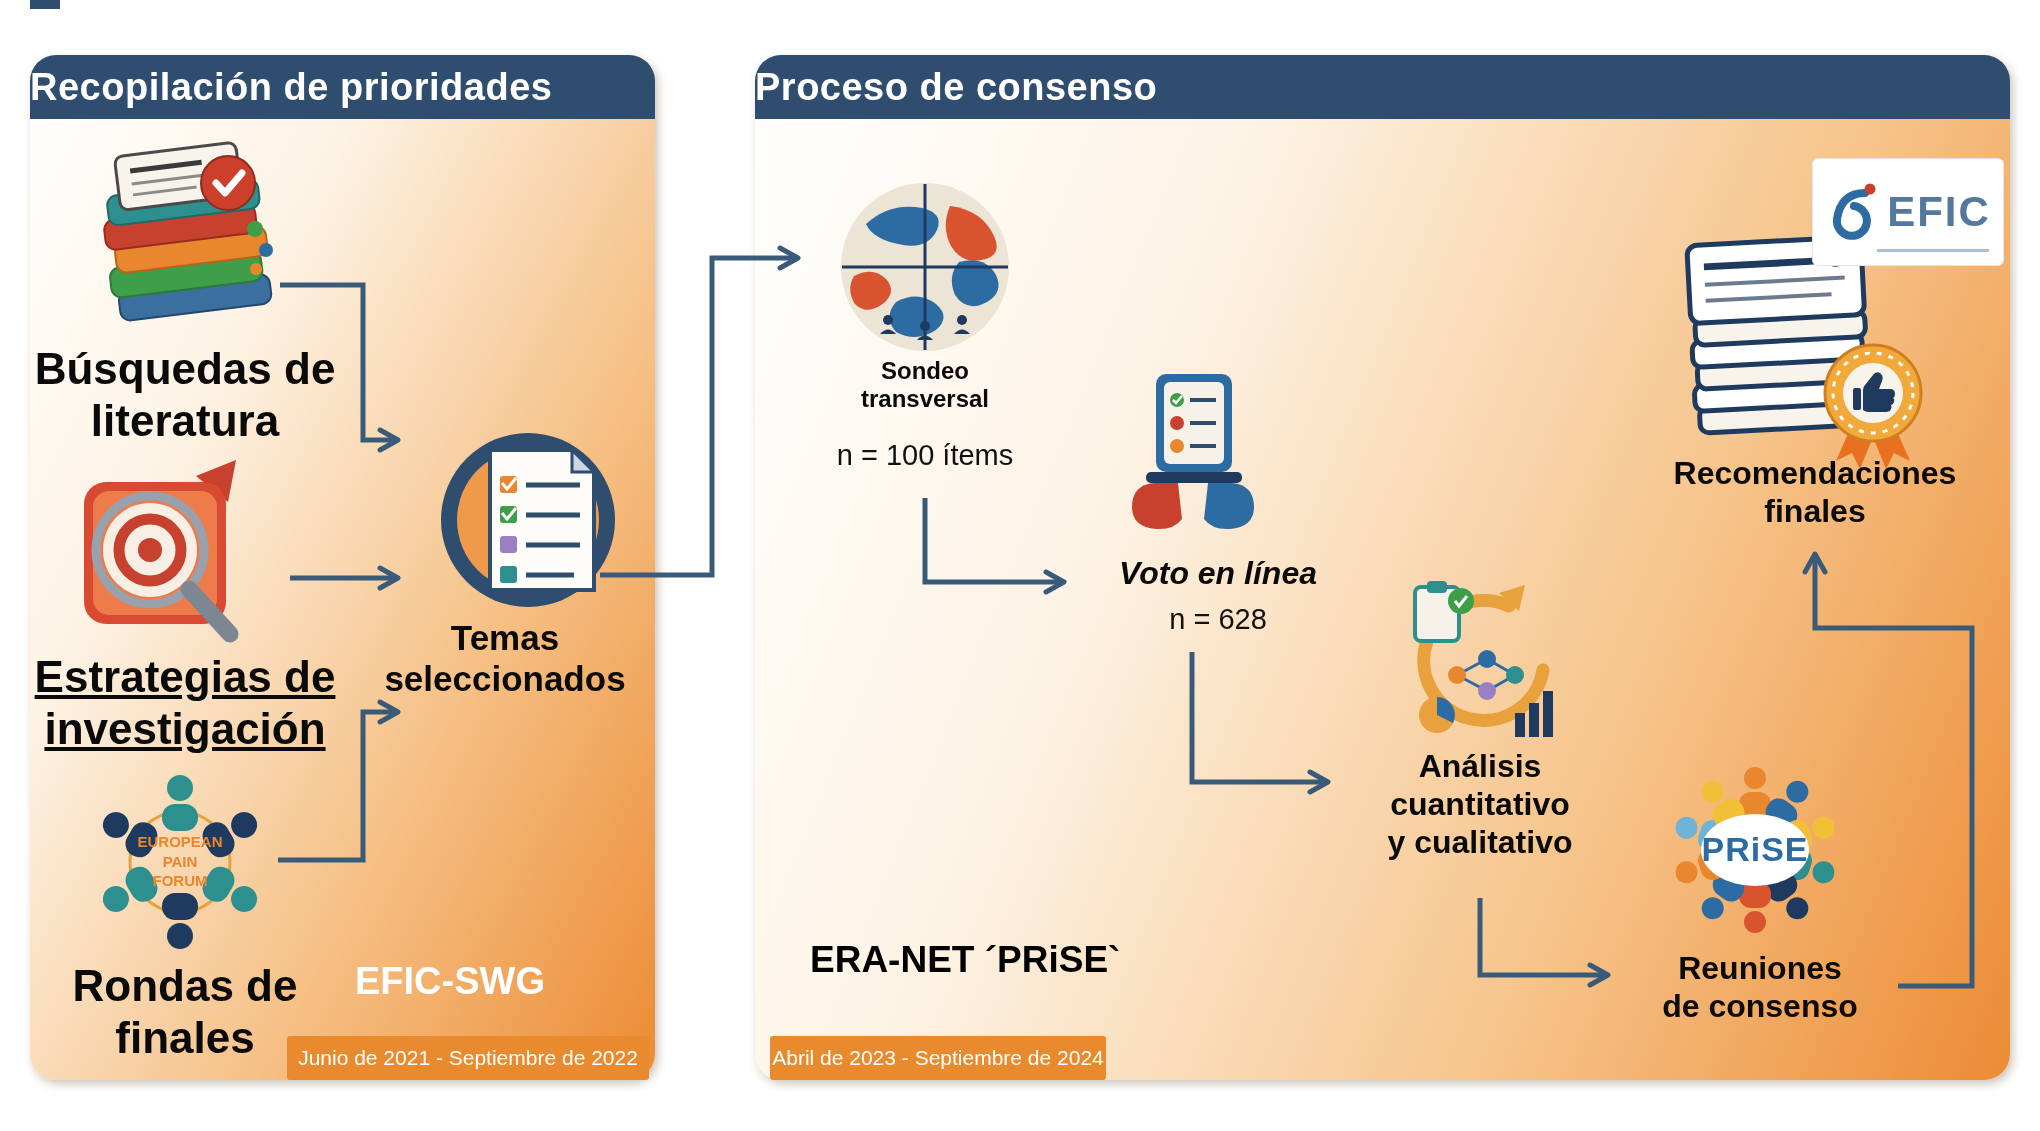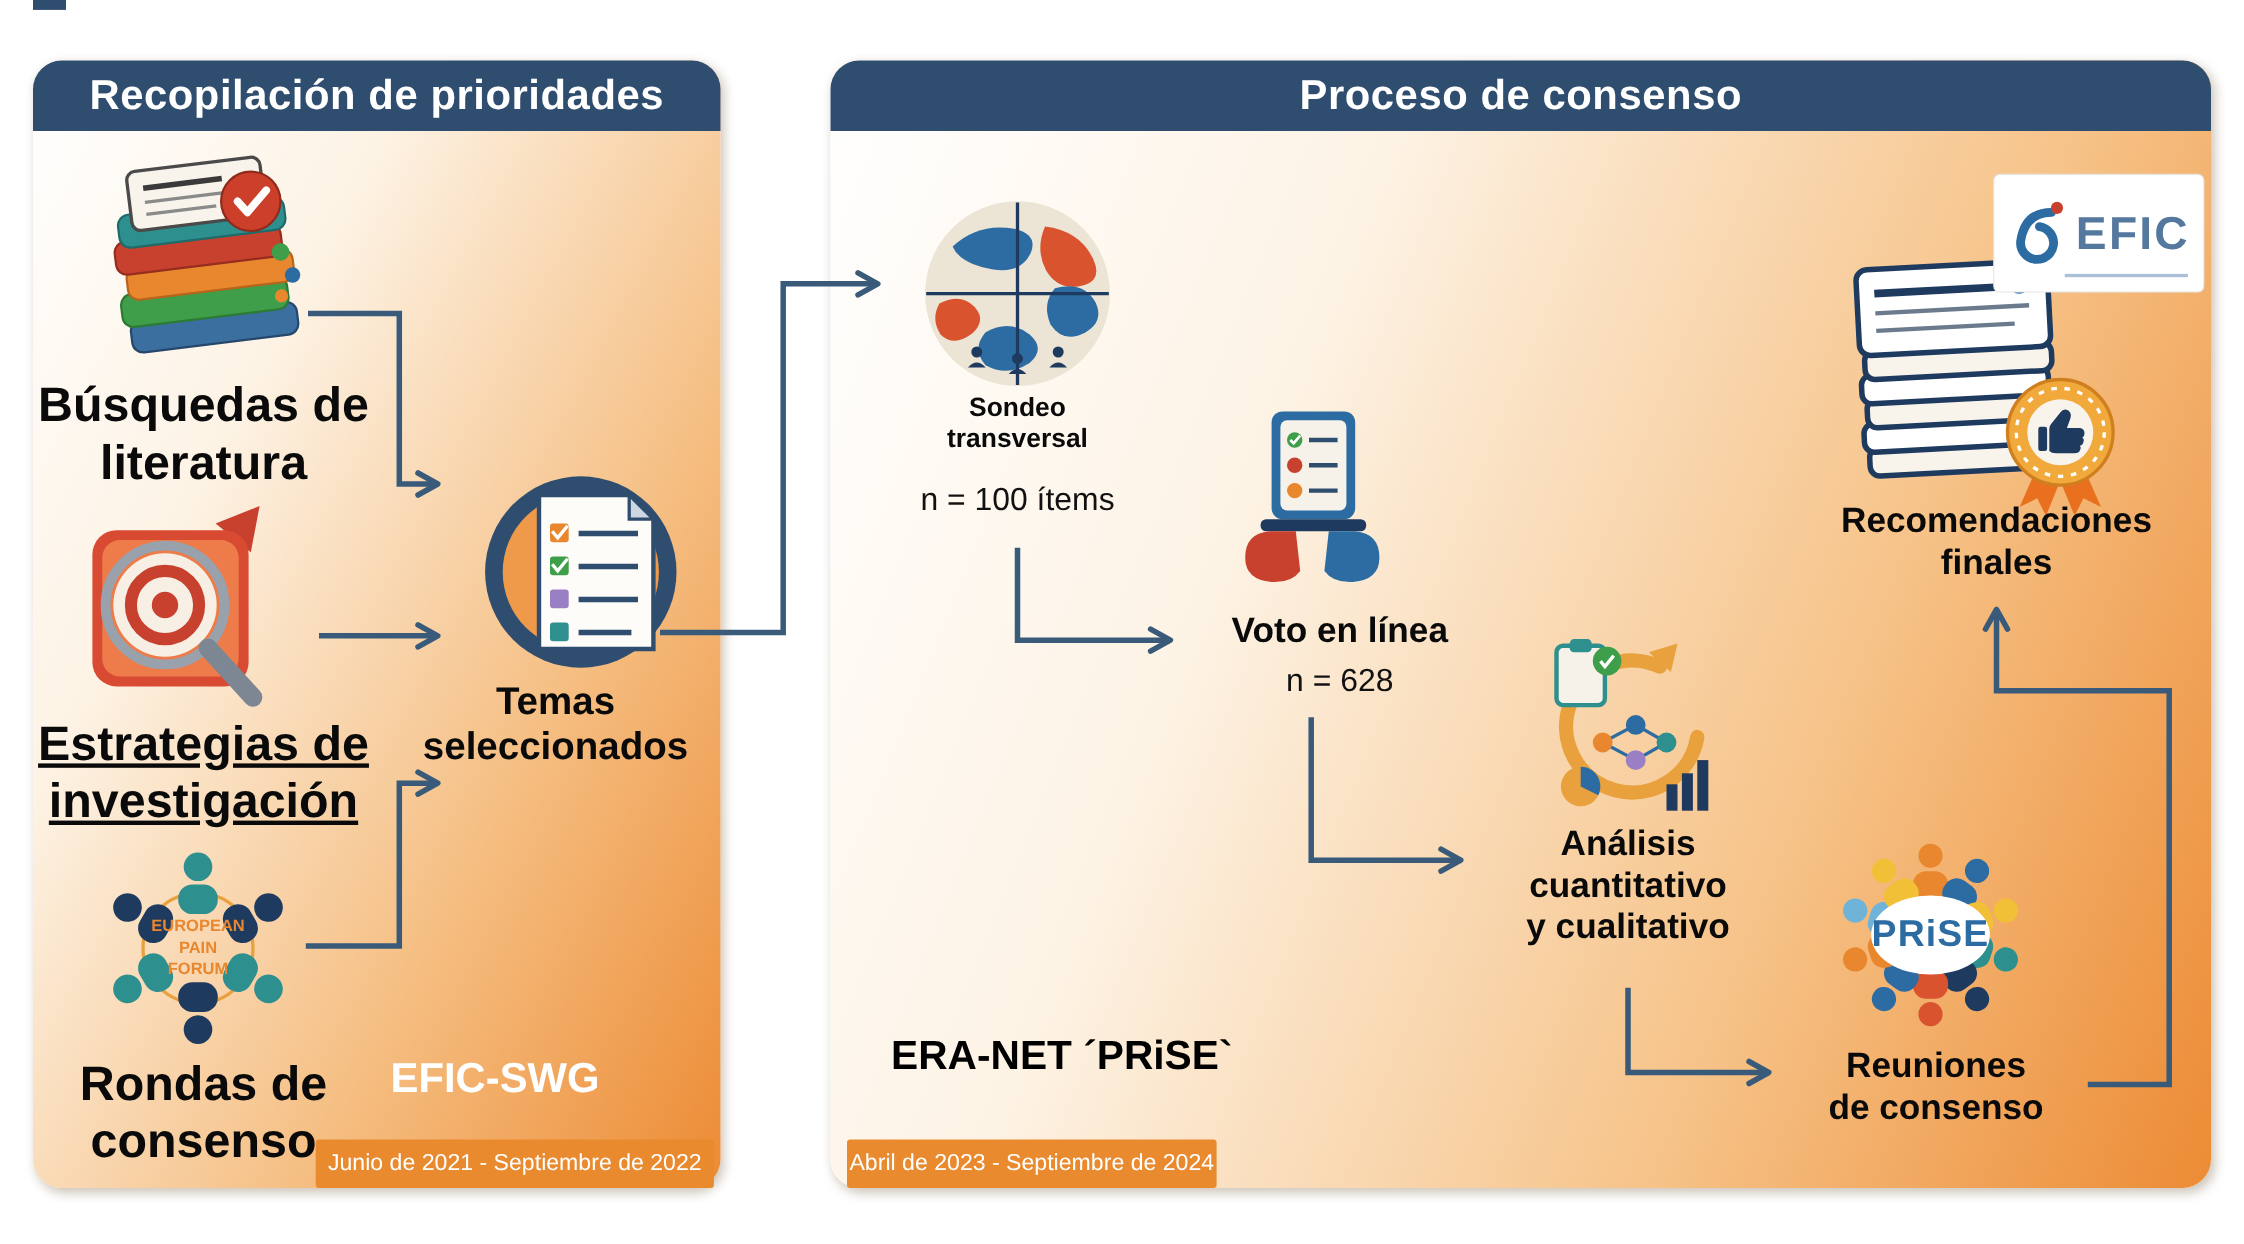--- a/index.html
+++ b/index.html
@@ -4,21 +4,21 @@
 <style>
   html,body{margin:0;padding:0;background:#ffffff;}
   body{font-family:"Liberation Sans",sans-serif;}
   .stage{position:relative;width:2040px;height:1131px;background:#ffffff;overflow:hidden;}
   .panel{position:absolute;border-radius:26px;box-shadow:3px 4px 10px rgba(90,60,20,.30);}
   .panel-left{left:30px;top:55px;width:625px;height:1025px;
     background:linear-gradient(118deg,#ffffff 0%,#fdf3e5 30%,#f5bd80 68%,#ec8b34 100%);}
   .panel-right{left:755px;top:55px;width:1255px;height:1025px;
     background:linear-gradient(112deg,#ffffff 0%,#fdf3e5 32%,#f6c287 70%,#ec8b34 100%);}
   .panel-header{position:absolute;left:0;right:0;top:0;height:64px;background:#2f4d6e;
-    border-radius:26px 26px 0 0;display:flex;align-items:center;justify-content:center;
+    border-radius:26px 26px 0 0;display:flex;align-items:center;
     color:#ffffff;font-size:38px;font-weight:bold;letter-spacing:.5px;}
   .icon{position:absolute;}
   .lbl{position:absolute;font-weight:bold;color:#0a0a0a;text-align:center;
     white-space:pre-line;line-height:1.18;font-size:44px;}
   .sub{position:absolute;color:#111111;text-align:center;font-size:29px;}
   .overlay{position:absolute;text-align:center;font-weight:bold;white-space:pre-line;}
   .badge{position:absolute;background:#e98a2e;color:#ffffff;font-size:21px;
     display:flex;align-items:center;justify-content:center;border-radius:3px;}
   .group{position:absolute;font-weight:bold;}
   .arrows{position:absolute;left:0;top:0;width:2040px;height:1131px;pointer-events:none;z-index:6;}
@@ -105,21 +105,21 @@
         <g transform="rotate(300 95 104)">
             <circle cx="95" cy="30" r="13" fill="#1f3a5f"></circle>
             <rect x="77" y="46" width="36" height="27" rx="13" fill="#1f3a5f"></rect>
           </g>
       </svg>
     </div>
     <div class="overlay" style="left:55px;top:777px;width:190px;font-size:15px;line-height:1.3;color:#e8872e;">EUROPEAN
 PAIN
 FORUM</div>
     <div class="lbl" style="left:0;top:905px;width:310px;">Rondas de
-consenso</div>
+finales</div>
 
     <div class="icon" style="left:410px;top:375px;width:185px;height:180px;">
       <svg width="185" height="180" viewBox="0 0 185 180">
         <circle cx="88" cy="90" r="87" fill="#2f4d6e"></circle>
         <circle cx="88" cy="90" r="71" fill="#ef9a4a"></circle>
         <path d="M50,20 h82 l22,22 v118 h-104 z" fill="#fdfcf8" stroke="#2f4d6e" stroke-width="4"></path>
         <path d="M132,20 l22,22 h-22 z" fill="#cdd7e2" stroke="#2f4d6e" stroke-width="3"></path>
         <rect x="60" y="46" width="17" height="17" rx="3" fill="#e8872e"></rect>
           <line x1="86" y1="55" x2="140" y2="55" stroke="#2f4d6e" stroke-width="5"></line>
         <rect x="60" y="76" width="17" height="17" rx="3" fill="#3f9e49"></rect>
@@ -178,21 +178,21 @@
         <line x1="70" y1="30" x2="96" y2="30" stroke="#2f4d6e" stroke-width="4"></line>
         <circle cx="57" cy="53" r="7" fill="#c8402e"></circle>
         <line x1="70" y1="53" x2="96" y2="53" stroke="#2f4d6e" stroke-width="4"></line>
         <circle cx="57" cy="76" r="7" fill="#e8872e"></circle>
         <line x1="70" y1="76" x2="96" y2="76" stroke="#2f4d6e" stroke-width="4"></line>
         <rect x="26" y="102" width="96" height="11" rx="5" fill="#1f3a5f"></rect>
         <path d="M34,113 q-22,2 -22,24 q0,20 24,22 q18,1 26,-10 l-4,-36z" fill="#c8402e"></path>
         <path d="M112,113 q22,2 22,24 q0,20 -24,22 q-18,1 -26,-10 l4,-36z" fill="#2d6ca3"></path>
       </svg>
     </div>
-    <div class="lbl" style="left:333px;top:500px;width:260px;font-size:32px;">Voto en línea</div>
+    <div class="lbl" style="left:333px;top:500px;width:260px;font-size:32px;font-style:italic;">Voto en línea</div>
     <div class="sub" style="left:333px;top:548px;width:260px;">n = 628</div>
 
     <div class="icon" style="left:640px;top:520px;width:180px;height:175px;">
       <svg width="180" height="175" viewBox="0 0 180 175">
         <path d="M148,95 a60,60 0 1 1 -34,-64" fill="none" stroke="#e8a13c" stroke-width="13" stroke-linecap="round"></path>
         <path d="M104,18 l26,-8 l-6,26 z" fill="#e8a13c"></path>
         <rect x="20" y="12" width="44" height="54" rx="6" fill="#f6f2e9" stroke="#2e8f8f" stroke-width="4"></rect>
         <rect x="32" y="6" width="20" height="12" rx="4" fill="#2e8f8f"></rect>
         <circle cx="66" cy="26" r="13" fill="#3f9e49"></circle>
           <path d="M60,26 l4,5 l8,-10" fill="none" stroke="#fff" stroke-width="3"></path>

